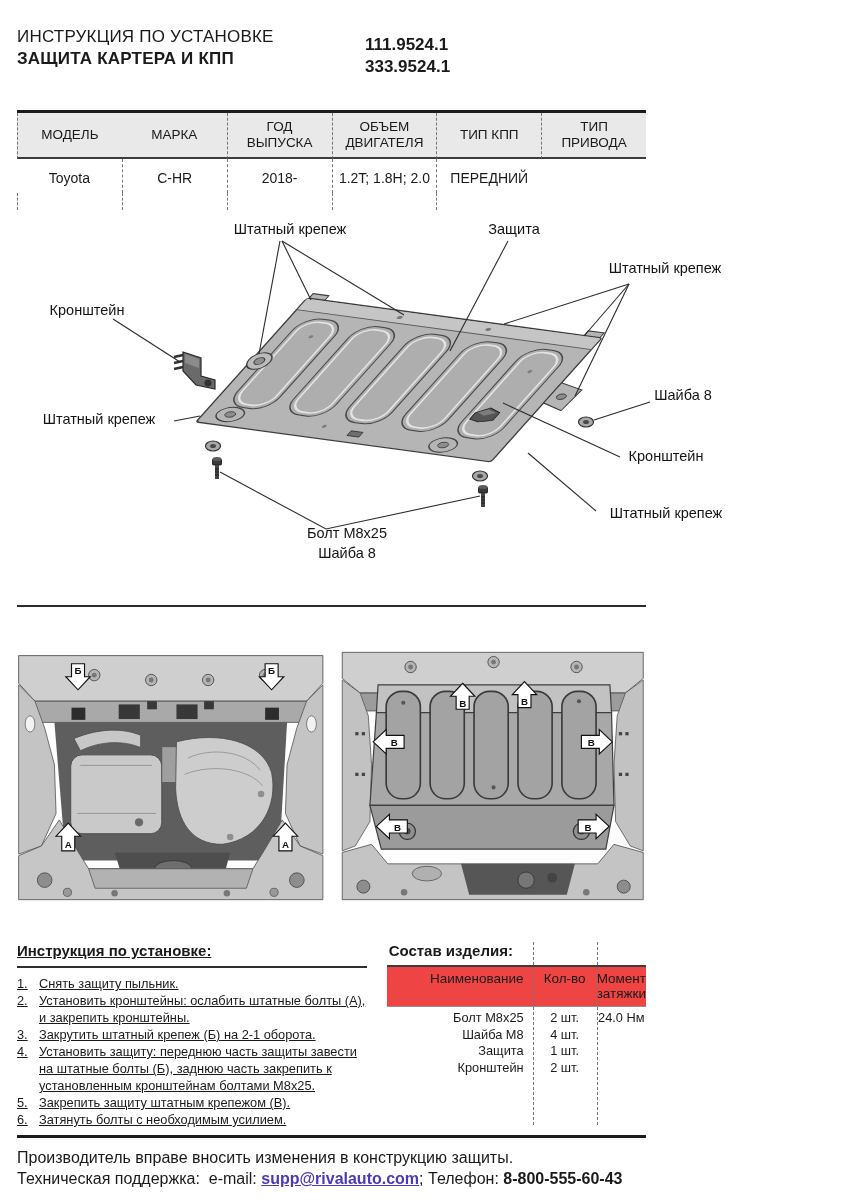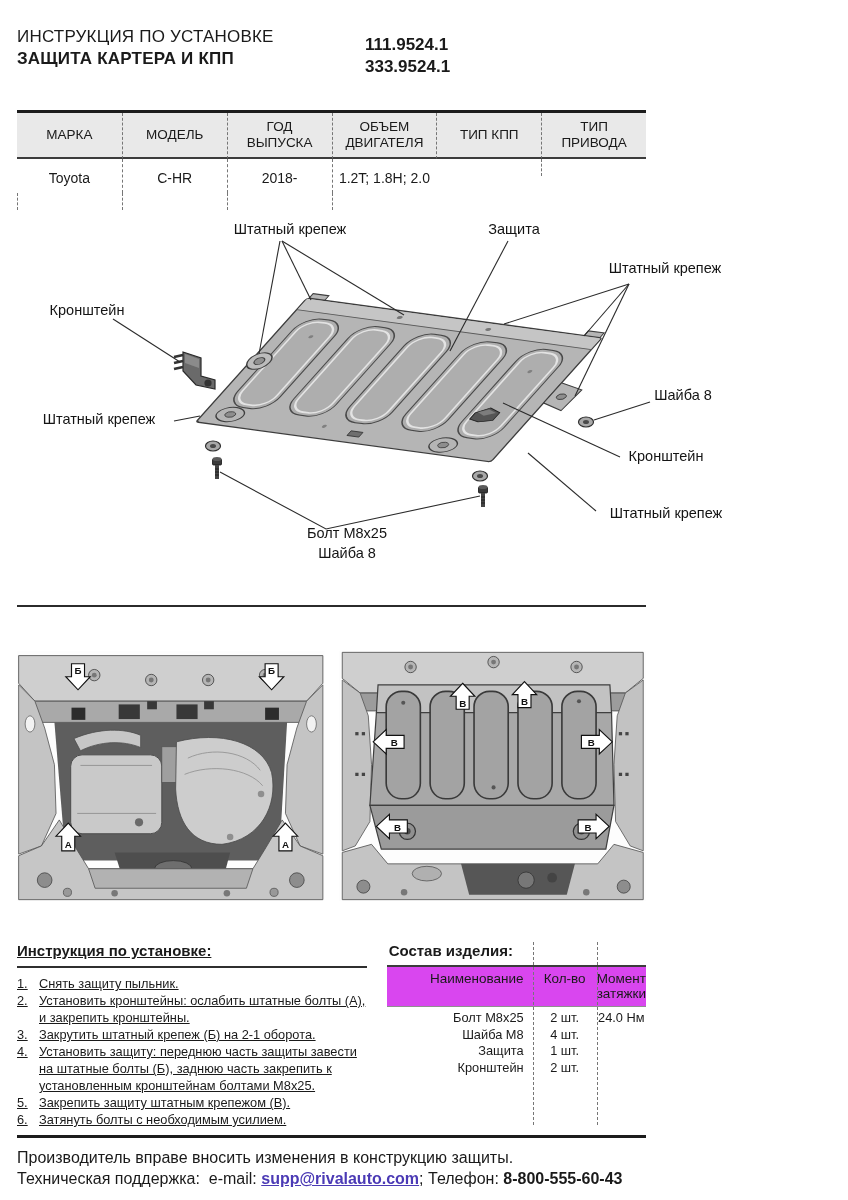--- a/index.html
+++ b/index.html
@@ -47,21 +47,21 @@
     padding-bottom:7px; border-bottom:2px solid #2f2f2f;
   }
   .step { font-size:12.8px; line-height:1.33; display:flex; }
   .step .n { width:22px; flex:0 0 22px; }
   .step .s { flex:1; }
 
   .parts { flex:1; position:relative; min-height:166px; }
   .pv { position:absolute; top:0; bottom:3px; border-left:1px dashed #767676; z-index:3; }
   .pv1 { left:146px; } .pv2 { left:210px; }
   .parts-h { font-size:15px; font-weight:bold; margin:0; padding:0 0 6px 2px; }
-  .ph { display:grid; grid-template-columns:146px 64px 1fr; background:#d946ef;
+  .ph { display:grid; grid-template-columns:146px 64px 1fr; background:#ef4444;
         border-top:2px solid #3c3c3c; border-bottom:1px solid #8f8f8f; }
   .ph div { font-size:13.5px; padding:4px 0 5px 0; text-align:center; }
   .ph .ph-name { text-align:right; padding-right:9px; }
   .pr { display:grid; grid-template-columns:146px 64px 1fr; }
   .pr div { font-size:12.8px; line-height:16.5px; }
   .pr .name { text-align:right; padding-right:9px; }
   .pr .qty { text-align:center; }
   .pr .trq { text-align:center; }
   .pr-first div { padding-top:3px; }
 
@@ -85,34 +85,35 @@
       <div class="t2">ЗАЩИТА КАРТЕРА И КПП</div>
     </div>
     <div class="hdr-nums">
       <div>111.9524.1</div>
       <div>333.9524.1</div>
     </div>
   </div>
 
   
   <div class="vt">
+    <div class="vt-h dash">МОДЕЛЬ</div>
     <div class="vt-h">МАРКА</div>
-    <div class="vt-h dash">МОДЕЛЬ</div>
     <div class="vt-h dash">ГОД
 ВЫПУСКА</div>
     <div class="vt-h dash">ОБЪЕМ
 ДВИГАТЕЛЯ</div>
     <div class="vt-h dash">ТИП КПП</div>
     <div class="vt-h dash">ТИП
 ПРИВОДА</div>
 
     <div class="vt-c">Toyota</div>
     <div class="vt-c dash">C-HR</div>
     <div class="vt-c dash">2018-</div>
     <div class="vt-c dash">1.2T; 1.8H; 2.0</div>
+    <div class="vt-c dash">ПЕРЕДНИЙ</div>
 
     <div class="vt-t"></div>
     <div class="vt-t dash"></div>
     <div class="vt-t dash"></div>
     <div class="vt-t dash"></div>
     <div class="vt-t dash"></div>
     <div class="vt-t dash"></div>
   </div>
 
   

